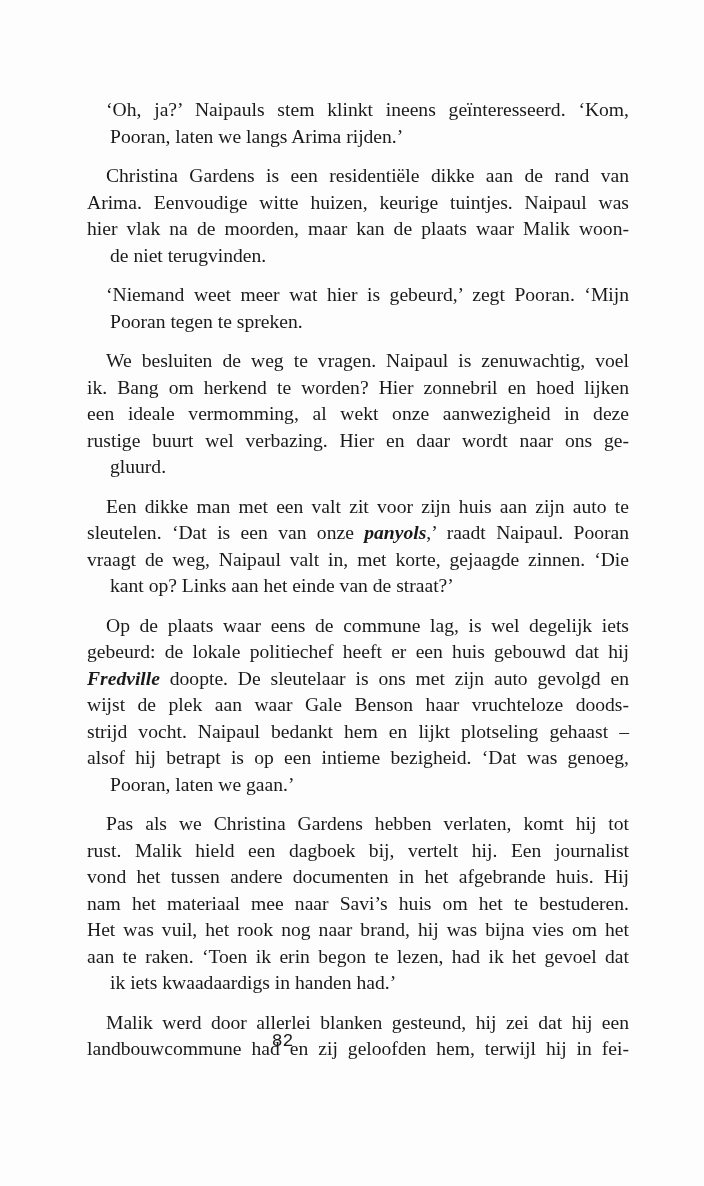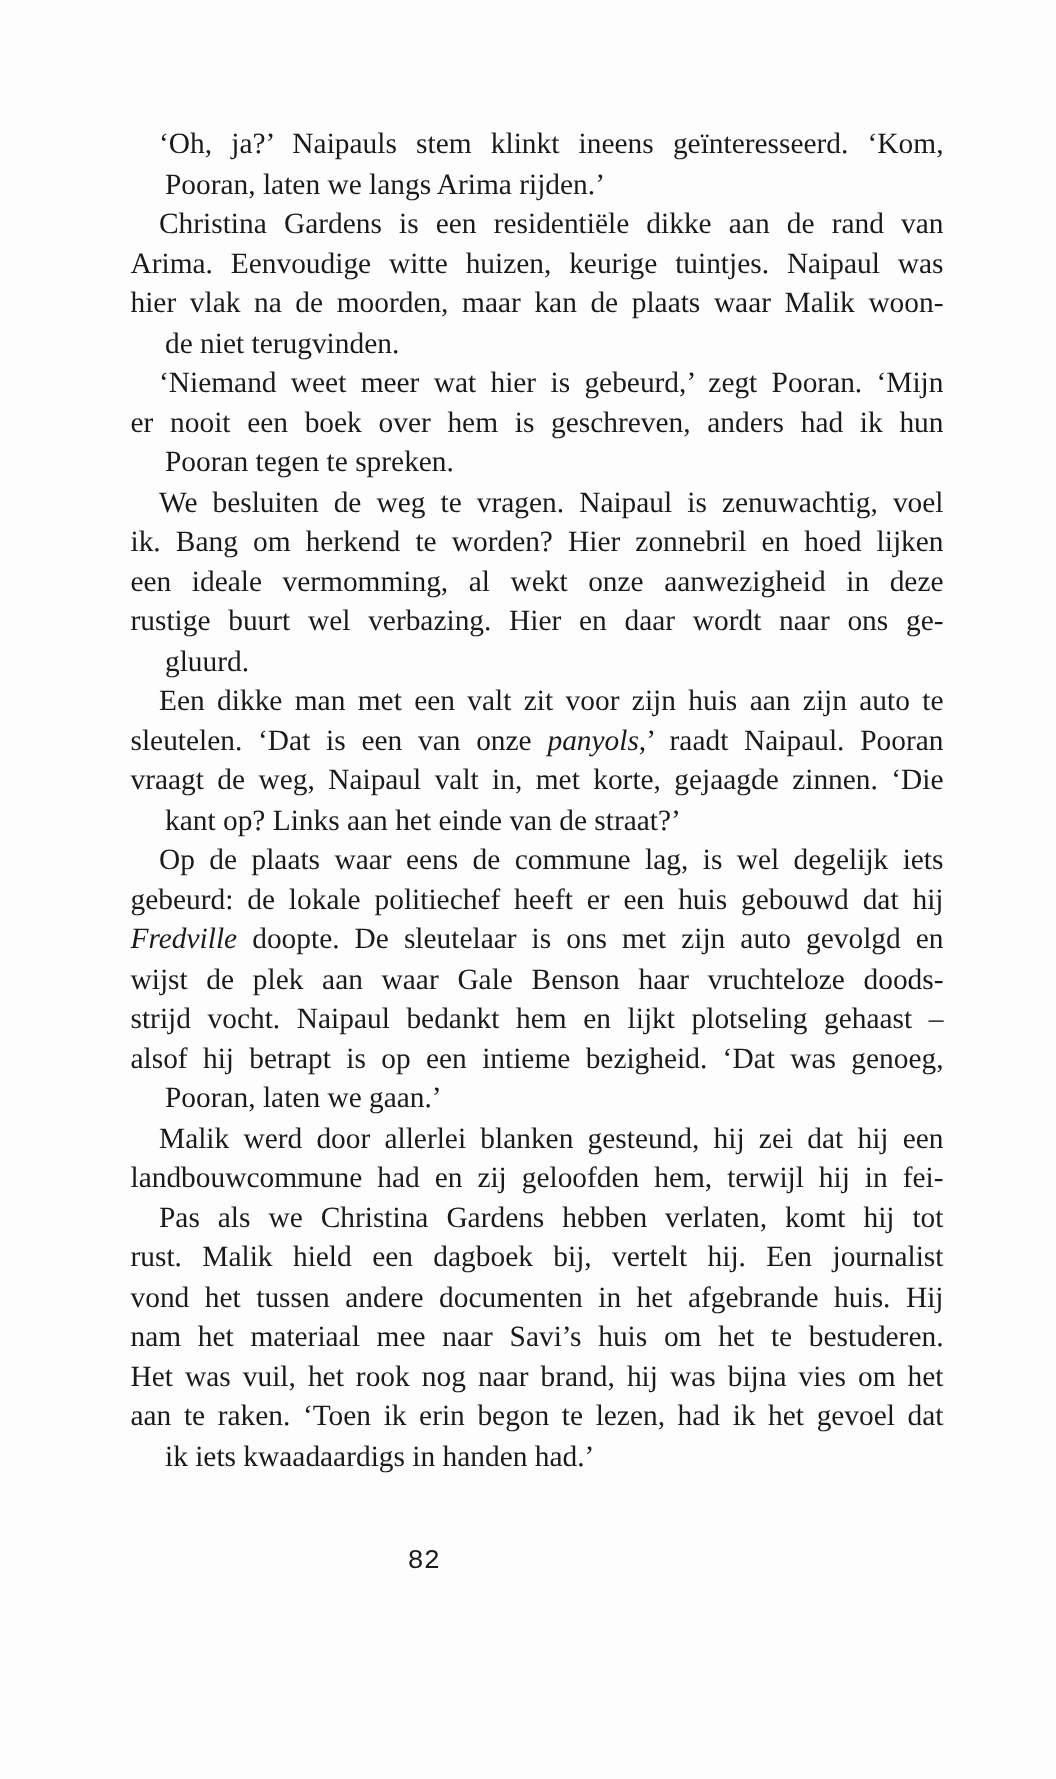--- a/index.html
+++ b/index.html
@@ -11,22 +11,22 @@
     .text-block {
       position: absolute; left: 87px; top: 84px; width: 542px;
       font-family: "Liberation Serif", "DejaVu Serif", serif;
       font-size: 19.6px; line-height: 26.5px; color: #1a1a1a;
     }
     .line {
       display: block; white-space: nowrap; text-align: justify;
       text-align-last: justify; height: 26.5px;
     }
     .line.last { text-align-last: left; margin-left: 23px; }
-    .line.indent { padding-left: 19px; }
-    em { font-style: italic; }
+    .line.indent { padding-left: 19px; margin-top: 13px; }
+    em { font-style: italic; font-weight: bold; }
     .page-number {
       position: absolute; left: 0; width: 565px; top: 1031px; text-align: center;
       font-family: Liberation Mono, monospace; font-size: 18px; color: #1a1a1a;
     }
   </style>
 </head>
 <body>
 
 <div class="page">
   <div class="text-block" id="text-block">
@@ -35,21 +35,20 @@
         <span class="line last">Pooran, laten we langs Arima rijden.’</span>
       </div>
       <div>
         <span class="line indent">Christina Gardens is een residentiële dikke aan de rand van</span>
         <span class="line">Arima. Eenvoudige witte huizen, keurige tuintjes. Naipaul was</span>
         <span class="line">hier vlak na de moorden, maar kan de plaats waar Malik woon-</span>
         <span class="line last">de niet terugvinden.</span>
       </div>
       <div>
         <span class="line indent">‘Niemand weet meer wat hier is gebeurd,’ zegt Pooran. ‘Mijn</span>
-        <span class="line">er nooit een boek over hem is geschreven, anders had ik hun</span>
         <span class="line last">Pooran tegen te spreken.</span>
       </div>
       <div>
         <span class="line indent">We besluiten de weg te vragen. Naipaul is zenuwachtig, voel</span>
         <span class="line">ik. Bang om herkend te worden? Hier zonnebril en hoed lijken</span>
         <span class="line">een ideale vermomming, al wekt onze aanwezigheid in deze</span>
         <span class="line">rustige buurt wel verbazing. Hier en daar wordt naar ons ge-</span>
         <span class="line last">gluurd.</span>
       </div>
       <div>
@@ -61,27 +60,27 @@
       <div>
         <span class="line indent">Op de plaats waar eens de commune lag, is wel degelijk iets</span>
         <span class="line">gebeurd: de lokale politiechef heeft er een huis gebouwd dat hij</span>
         <span class="line"><span></span><em>Fredville</em><span> doopte. De sleutelaar is ons met zijn auto gevolgd en</span></span>
         <span class="line">wijst de plek aan waar Gale Benson haar vruchteloze doods-</span>
         <span class="line">strijd vocht. Naipaul bedankt hem en lijkt plotseling gehaast –</span>
         <span class="line">alsof hij betrapt is op een intieme bezigheid. ‘Dat was genoeg,</span>
         <span class="line last">Pooran, laten we gaan.’</span>
       </div>
       <div>
-        <span class="line indent">Malik werd door allerlei blanken gesteund, hij zei dat hij een</span>
-        <span class="line">landbouwcommune had en zij geloofden hem, terwijl hij in fei-</span>
-      </div>
-      <div>
         <span class="line indent">Pas als we Christina Gardens hebben verlaten, komt hij tot</span>
         <span class="line">rust. Malik hield een dagboek bij, vertelt hij. Een journalist</span>
         <span class="line">vond het tussen andere documenten in het afgebrande huis. Hij</span>
         <span class="line">nam het materiaal mee naar Savi’s huis om het te bestuderen.</span>
         <span class="line">Het was vuil, het rook nog naar brand, hij was bijna vies om het</span>
         <span class="line">aan te raken. ‘Toen ik erin begon te lezen, had ik het gevoel dat</span>
         <span class="line last">ik iets kwaadaardigs in handen had.’</span>
       </div>
+      <div>
+        <span class="line indent">Malik werd door allerlei blanken gesteund, hij zei dat hij een</span>
+        <span class="line">landbouwcommune had en zij geloofden hem, terwijl hij in fei-</span>
+      </div>
     </div>
   <div class="page-number">82</div>
 </div>
 
 </body></html>

